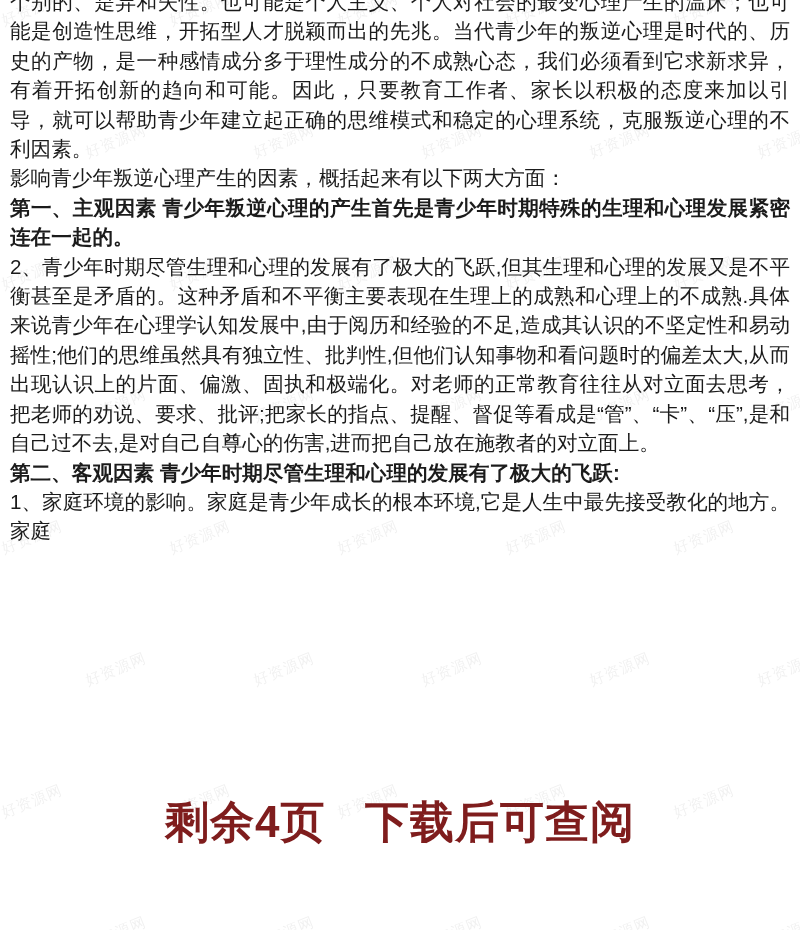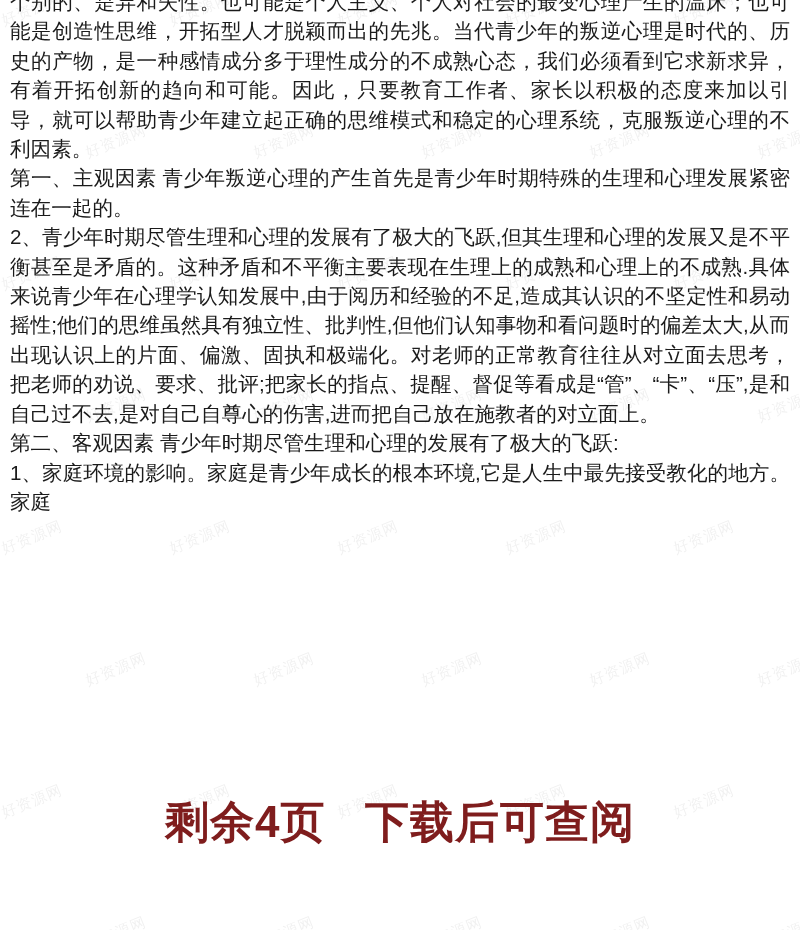--- a/index.html
+++ b/index.html
@@ -83,21 +83,21 @@
     overflow: hidden;
   }
   #flow {
     position: absolute;
     left: 0;
     top: -13px;   
     width: 800px;
   }
 
   .para.bold {
-    font-weight: normal;
+    font-weight: bold;
   }
 
   
   #footer-notice {
     position: absolute;
     left: 0;
     top: 800px;
     width: 800px;
     text-align: center;
     z-index: 3;
@@ -156,20 +156,21 @@
       <span class="wm" style="left: 252px; top: 924px;">好资源网</span>
       <span class="wm" style="left: 420px; top: 924px;">好资源网</span>
       <span class="wm" style="left: 588px; top: 924px;">好资源网</span>
       <span class="wm" style="left: 756px; top: 924px;">好资源网</span>
     </div>
 
   <div id="clip-window">
     <div id="flow">
       <div class="text-col" id="doc-body">
           <p class="para">个别的、是异和失性。也可能是个人主义、个人对社会的最变心理产生的温床；也可能是创造性思维，开拓型人才脱颖而出的先兆。当代青少年的叛逆心理是时代的、历史的产物，是一种感情成分多于理性成分的不成熟心态，我们必须看到它求新求异，有着开拓创新的趋向和可能。因此，只要教育工作者、家长以积极的态度来加以引导，就可以帮助青少年建立起正确的思维模式和稳定的心理系统，克服叛逆心理的不利因素。</p>
+          <p class="para">影响青少年叛逆心理产生的因素，概括起来有以下两大方面：</p>
           <p class="para bold">第一、主观因素  青少年叛逆心理的产生首先是青少年时期特殊的生理和心理发展紧密连在一起的。</p>
           <p class="para">2、青少年时期尽管生理和心理的发展有了极大的飞跃,但其生理和心理的发展又是不平衡甚至是矛盾的。这种矛盾和不平衡主要表现在生理上的成熟和心理上的不成熟.具体来说青少年在心理学认知发展中,由于阅历和经验的不足,造成其认识的不坚定性和易动摇性;他们的思维虽然具有独立性、批判性,但他们认知事物和看问题时的偏差太大,从而出现认识上的片面、偏激、固执和极端化。对老师的正常教育往往从对立面去思考，把老师的劝说、要求、批评;把家长的指点、提醒、督促等看成是“管”、“卡”、“压”,是和自己过不去,是对自己自尊心的伤害,进而把自己放在施教者的对立面上。</p>
           <p class="para bold">第二、客观因素  青少年时期尽管生理和心理的发展有了极大的飞跃:</p>
           <p class="para">1、家庭环境的影响。家庭是青少年成长的根本环境,它是人生中最先接受教化的地方。家庭</p>
         </div>
     </div>
   </div>
 
   <div id="footer-notice">
     <span class="notice-text">剩余4页   下载后可查阅</span>

